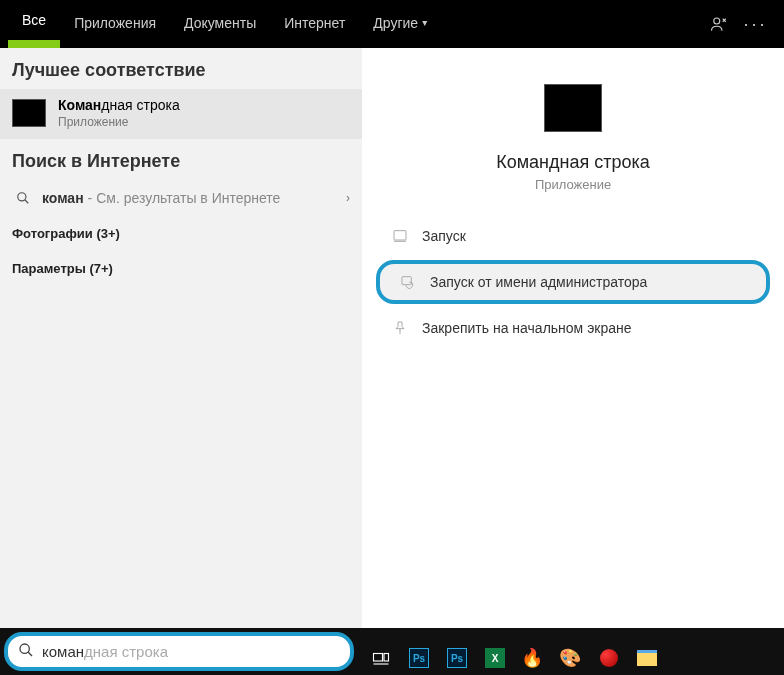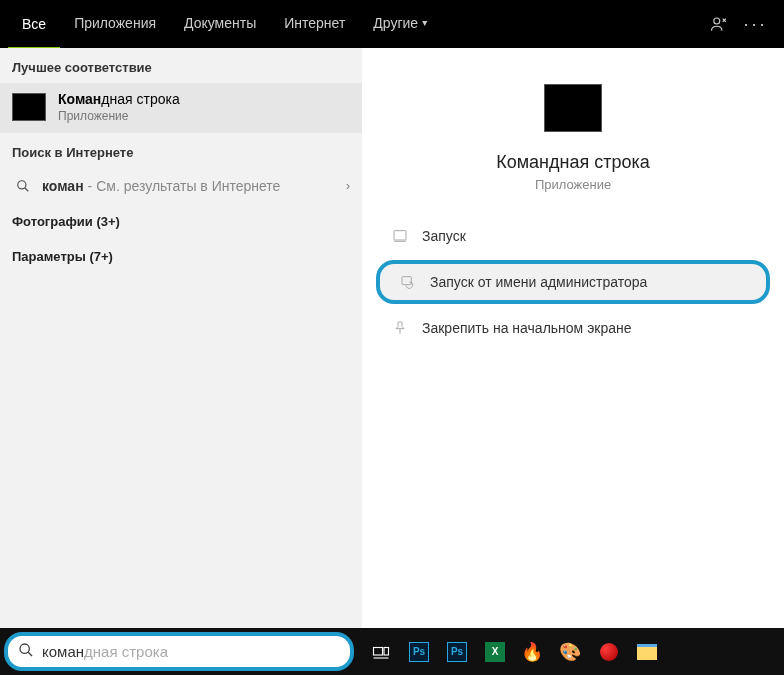--- a/index.html
+++ b/index.html
@@ -2,32 +2,32 @@
 <html><head>
   <meta charset="utf-8">
   <style>
     * { margin: 0; padding: 0; box-sizing: border-box; }
     body { font-family: "Segoe UI", Tahoma, sans-serif; width: 784px; height: 675px; overflow: hidden; background: #fff; }
 
     
     .topbar { background: #000; height: 48px; display: flex; align-items: center; padding: 0 8px; color: #ccc; font-size: 14px; position: relative; }
     .tabs { display: flex; height: 100%; }
     .tab { padding: 0 14px; display: flex; align-items: center; cursor: pointer; border-bottom: 3px solid transparent; }
-    .tab.active { color: #fff; border-bottom: 1px solid #84cc16; }
+    .tab.active { color: #fff; border-bottom: 8px solid #84cc16; }
     .tab .chev { margin-left: 4px; font-size: 10px; }
     .topbar-right { margin-left: auto; display: flex; align-items: center; gap: 18px; padding-right: 12px; color: #ccc; }
     .topbar-right .icon { width: 18px; height: 18px; display: flex; align-items: center; justify-content: center; cursor: pointer; }
 
     
     .main { display: flex; height: 580px; }
     .left { width: 362px; background: #f2f2f2; display: flex; flex-direction: column; }
     .right { flex: 1; background: #fff; display: flex; flex-direction: column; }
 
     
-    .section-header { font-size: 13px; padding: 12px 12px 8px; color: #333; font-weight: 600; }
+    .section-header { font-size: 18px; padding: 12px 12px 8px; color: #333; font-weight: 600; }
     .best-item { display: flex; align-items: center; padding: 8px 12px 10px; background: #e6e6e6; cursor: pointer; }
     .best-thumb { width: 34px; height: 28px; background: #000; margin-right: 12px; border: 1px solid #555; }
     .best-text { display: flex; flex-direction: column; }
     .best-title { font-size: 14px; color: #000; }
     .best-title b { font-weight: 600; }
     .best-sub { font-size: 12px; color: #777; margin-top: 2px; }
 
     .web-row { display: flex; align-items: center; padding: 10px 12px; cursor: pointer; font-size: 14px; color: #333; }
     .web-row .search-ic { width: 22px; display: flex; justify-content: center; margin-right: 8px; color: #555; }
     .web-row .label b { font-weight: 600; }
@@ -48,21 +48,21 @@
     .action.highlight { border: 4px solid #1e9acb; border-radius: 18px; background: #f1f1f1; margin: 6px -4px; padding: 10px 16px; text-align: right; }
 
     
     .bottom { height: 47px; display: flex; background: #101010; }
     .search-wrap { width: 358px; padding: 4px; position: relative; }
     .search-box { width: 100%; height: 100%; background: #fff; border: 4px solid #1e9acb; border-radius: 18px; display: flex; align-items: center; padding: 0 10px; }
     .search-box .sic { color: #444; margin-right: 8px; }
     .typed { color: #333; }
     .sugg { color: #aaa; }
 
-    .taskbar { flex: 1; background: #101010; display: flex; align-items: center; padding-left: 6px; gap: 4px; }
+    .taskbar { flex: 1; background: #101010; display: flex; align-items: flex-end; padding-left: 6px; gap: 4px; }
     .taskbar .tbic { width: 34px; height: 34px; display: flex; align-items: center; justify-content: center; cursor: pointer; color: #fff; font-size: 11px; border-radius: 2px; }
     .ps-box { width: 20px; height: 20px; background: #001d34; border: 1px solid #29a8df; color: #29a8df; font-weight: bold; display: flex; align-items: center; justify-content: center; font-size: 10px; }
     .xl-box { width: 20px; height: 20px; background: #107c41; color: #fff; font-weight: bold; display: flex; align-items: center; justify-content: center; font-size: 10px; }
     .flame { color: #f5a623; font-size: 18px; }
     .paint { font-size: 18px; }
     .opera { width: 18px; height: 18px; border-radius: 50%; background: radial-gradient(circle at 30% 30%, #ff3b3b, #a80000); }
     .explorer { width: 20px; height: 16px; background: #ffd86b; border-top: 3px solid #5aa9e6; position: relative; }
   </style>
 </head>
 <body>

